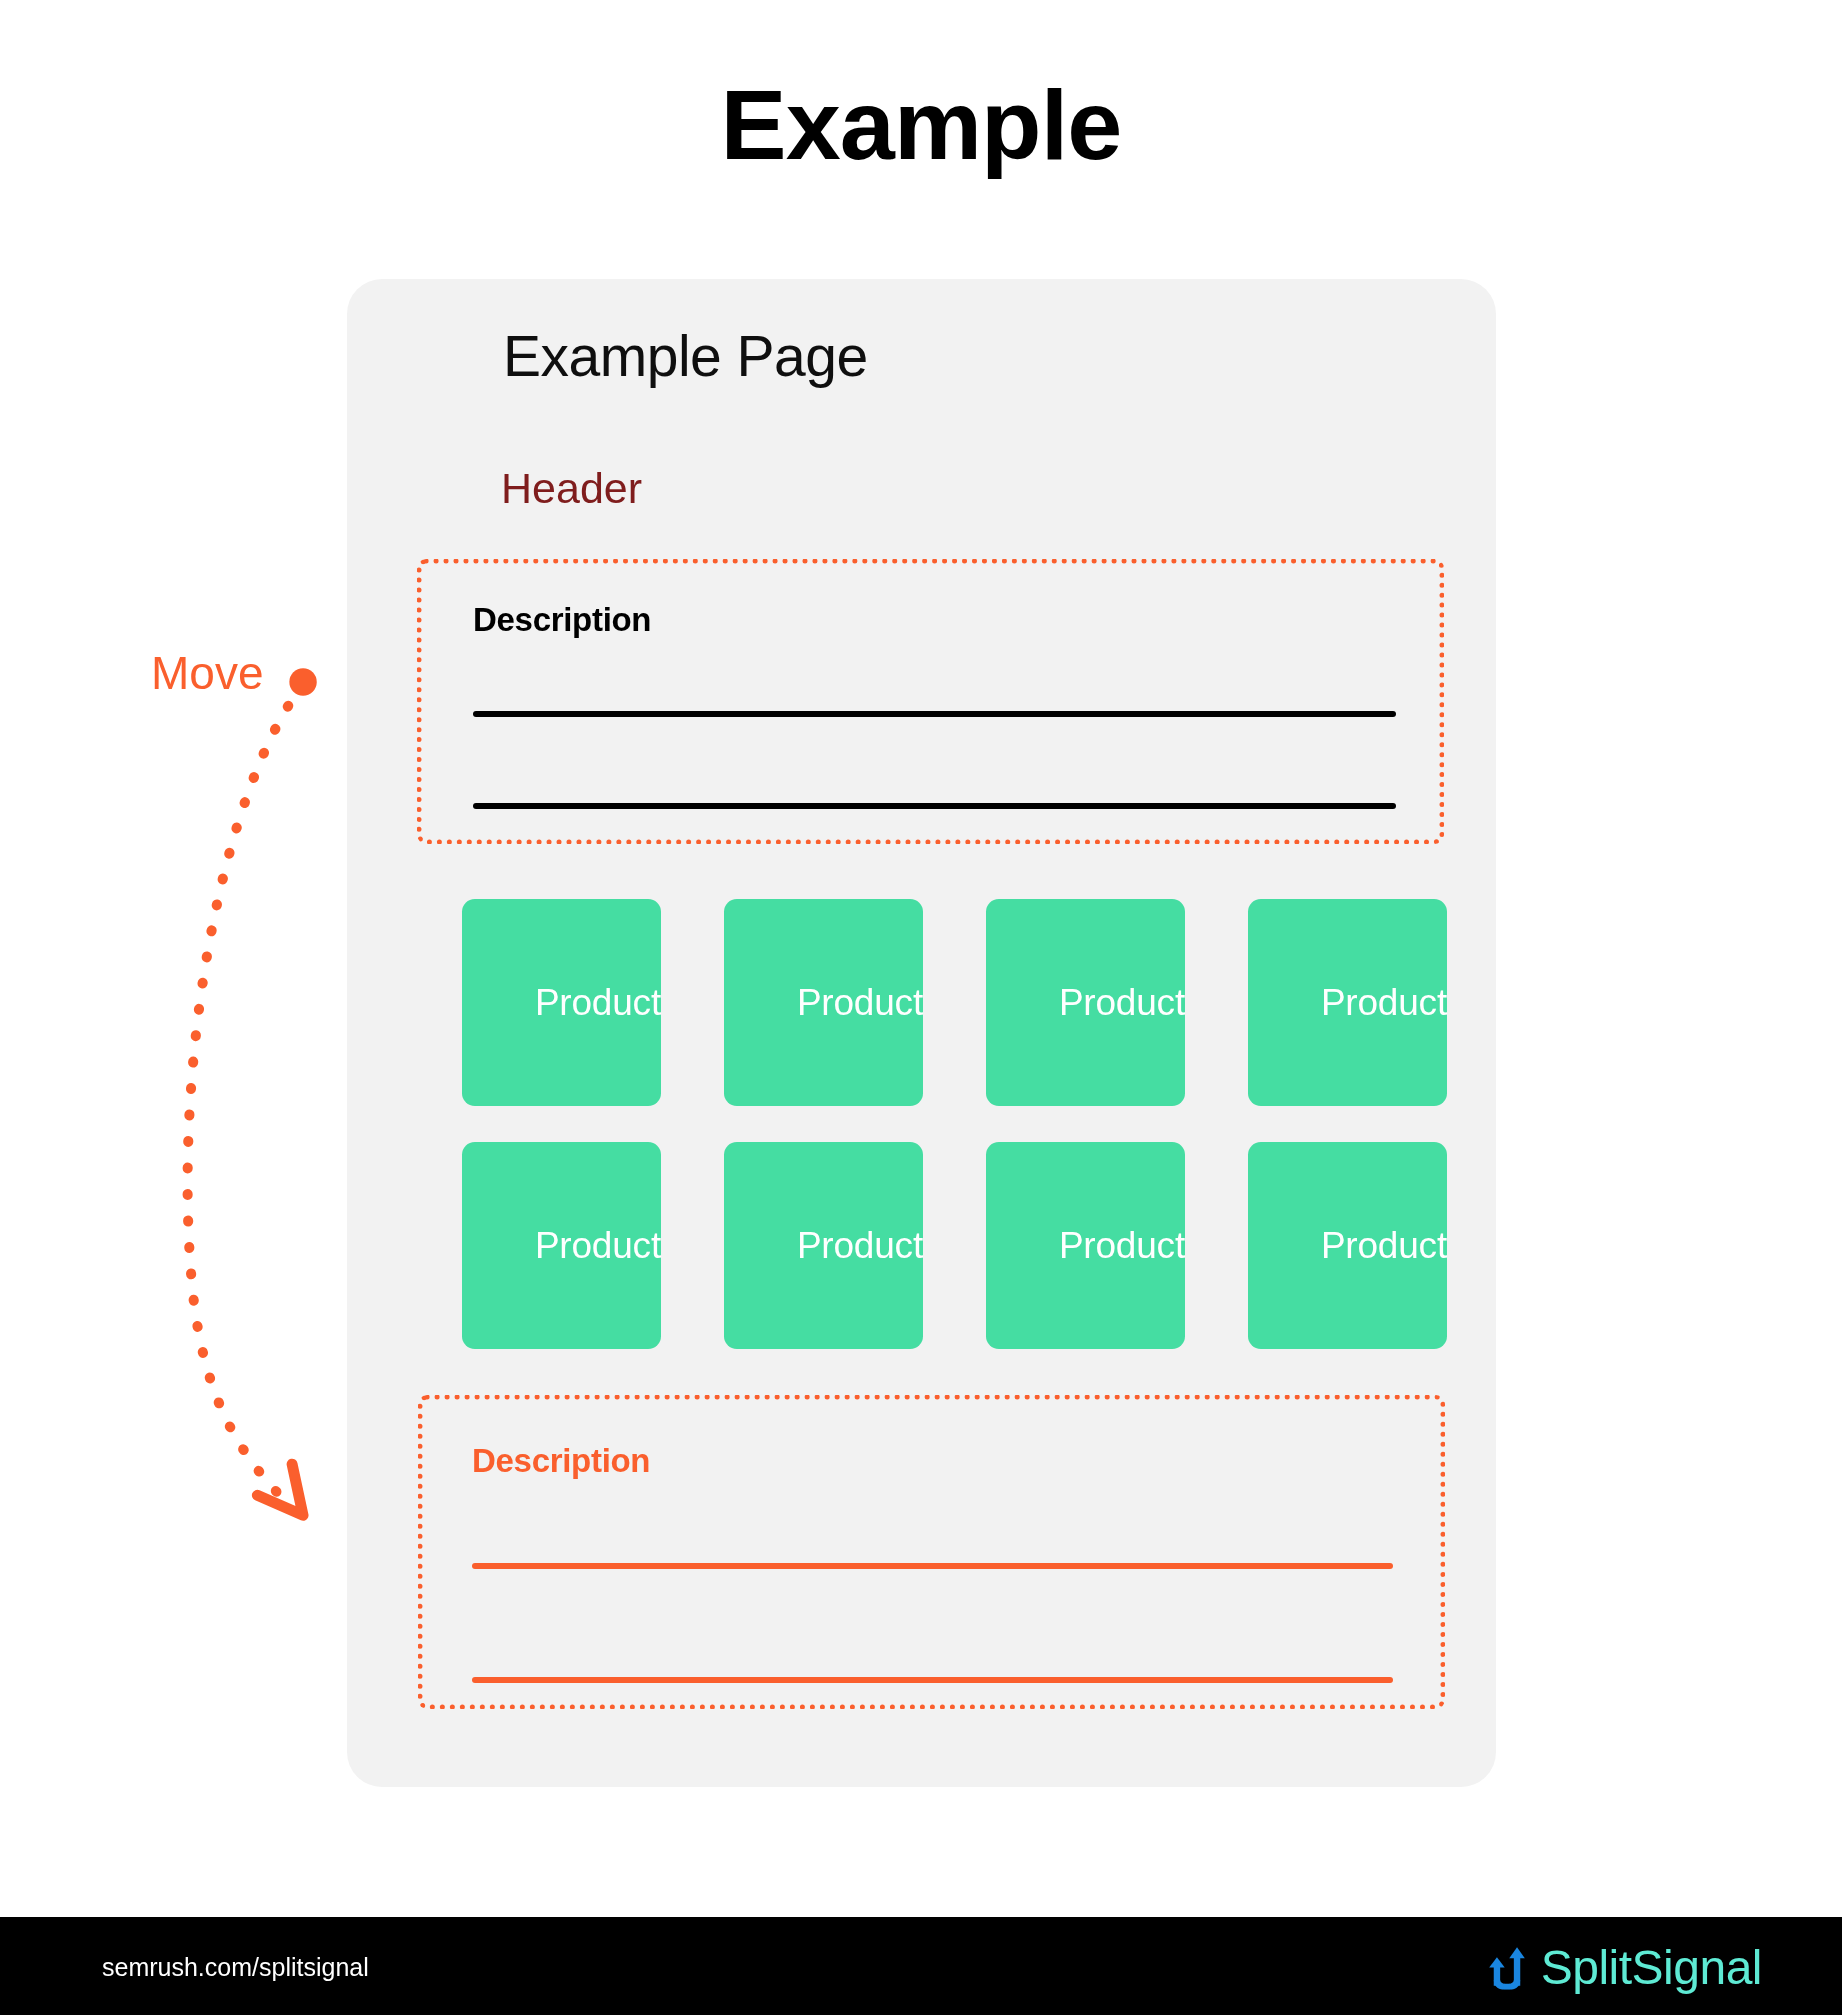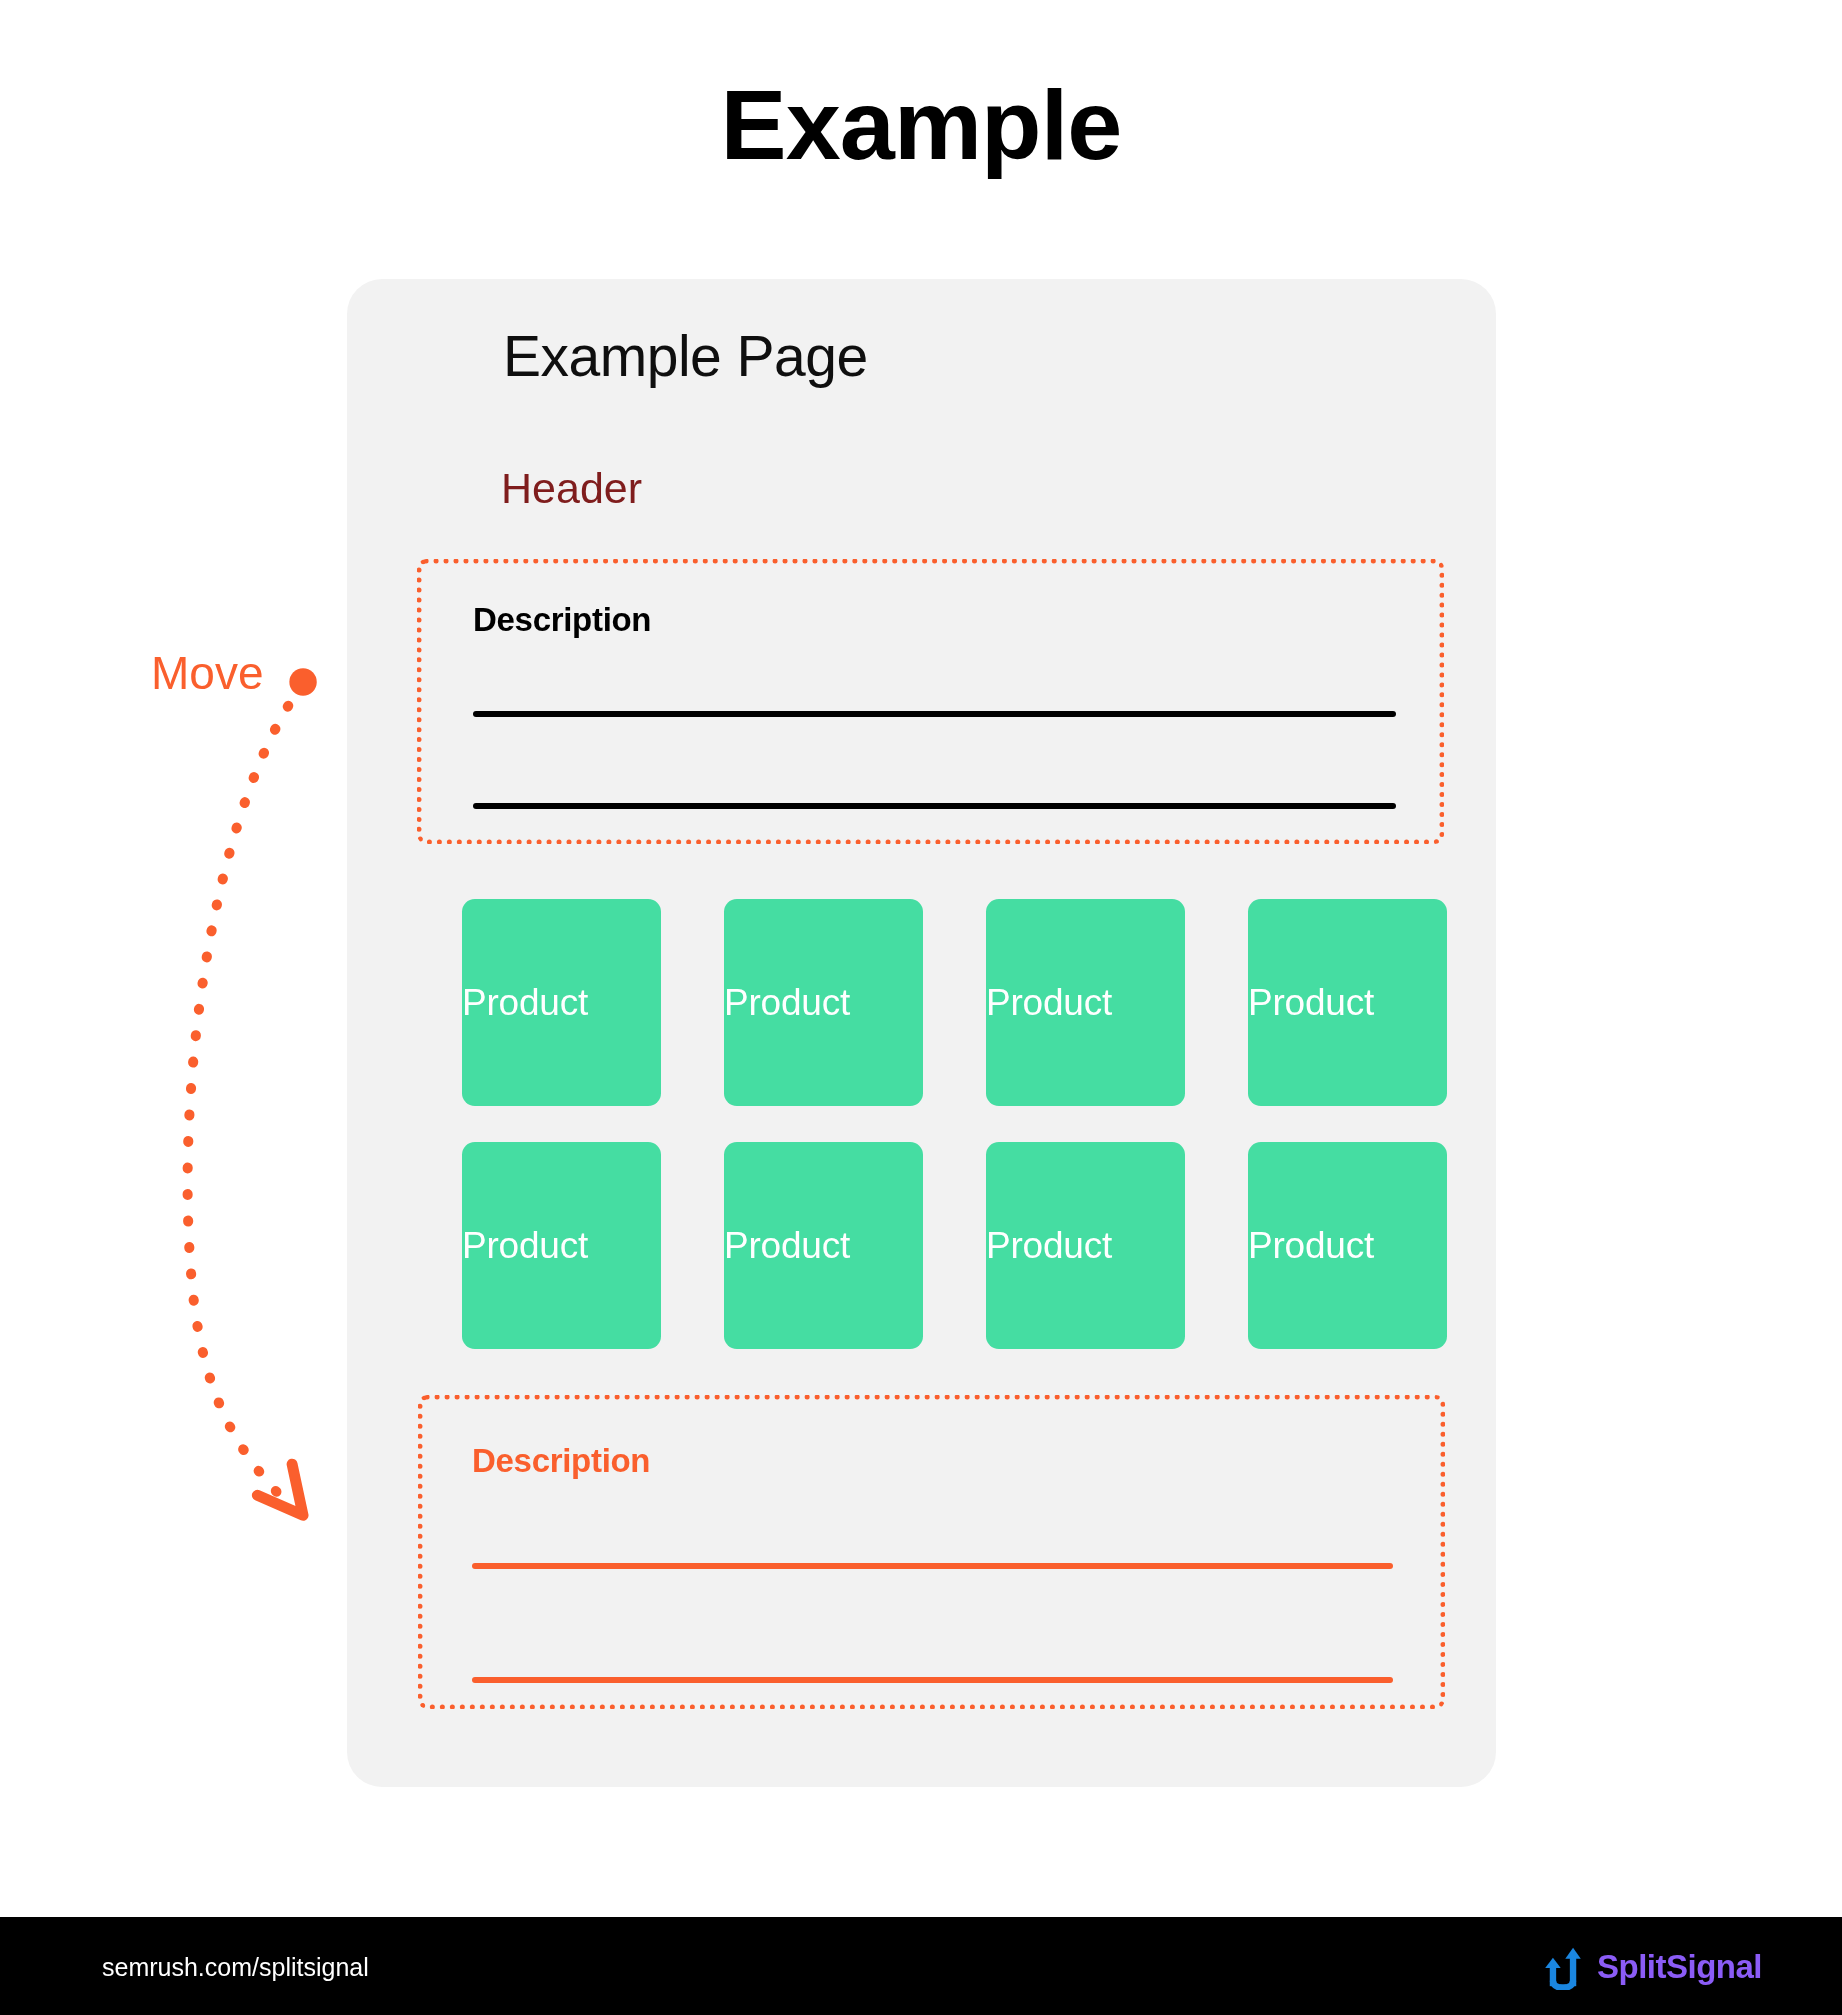--- a/index.html
+++ b/index.html
@@ -127,21 +127,21 @@
     grid-template-columns: repeat(4, 199px);
     grid-template-rows: repeat(2, 207px);
     column-gap: 63px;
     row-gap: 36px;
   }
   .product-tile {
     background: #45dda2;
     border-radius: 12.8px;
     display: flex;
     align-items: center;
-    justify-content: flex-start;
+    justify-content: flex-end;
   }
   .product-tile .tile-label {
     color: #ffffff;
     font-size: 37px;
     font-weight: 400;
     letter-spacing: -0.2px;
   }
 
   
   #move-label {
@@ -183,23 +183,23 @@
   #footer-logo {
     position: absolute;
     right: 80px;
     top: 50%;
     transform: translateY(-50%);
     display: flex;
     align-items: center;
     gap: 12.8px;
   }
   #footer-logo .logo-text {
-    color: #8b5cf6;
-    font-size: 33px;
-    font-weight: bold;
+    color: #5eead4;
+    font-size: 48px;
+    font-weight: normal;
     letter-spacing: -0.5px;
   }
 </style>
 </head>
 <body>
 
 <div id="page-title">Example</div>
 
 <div id="page-card"></div>
 

